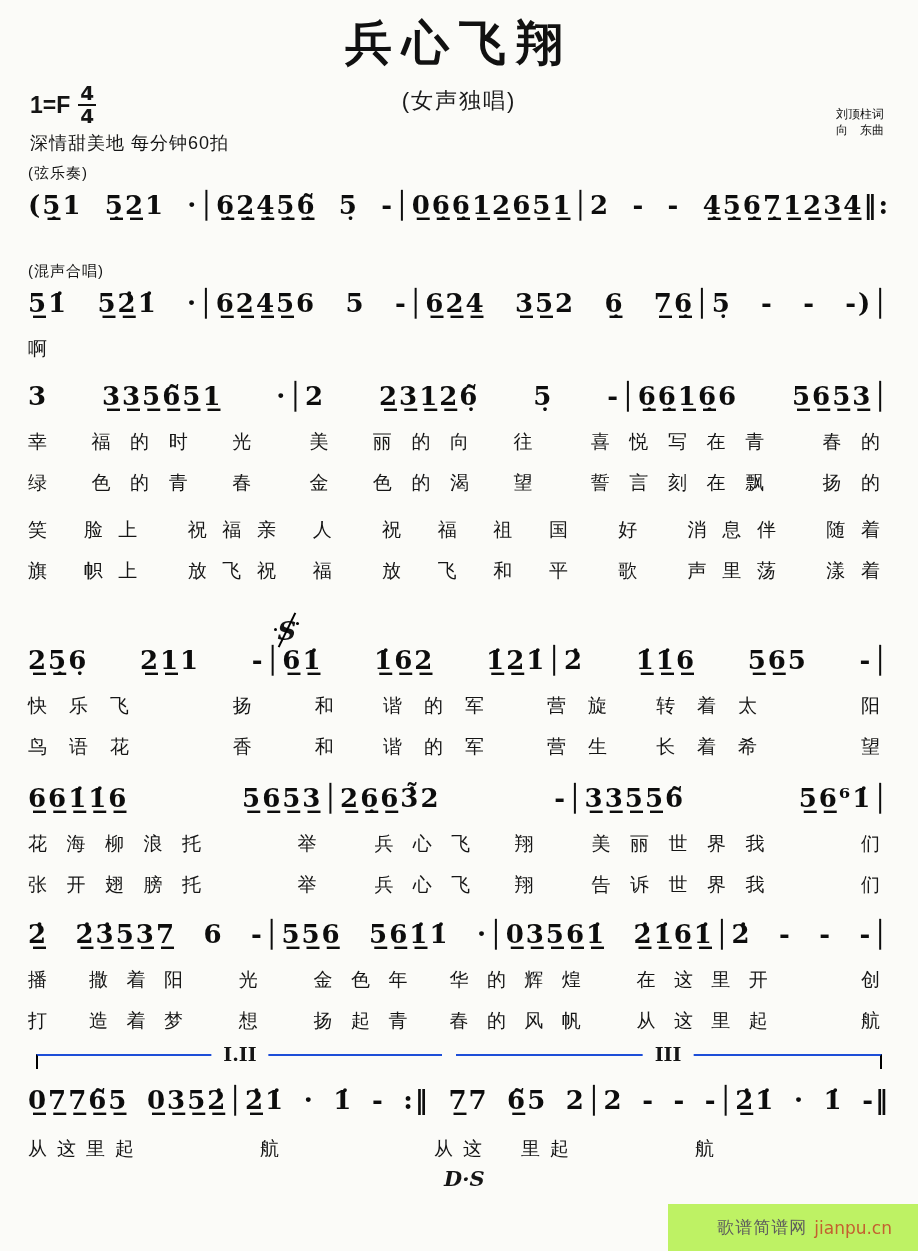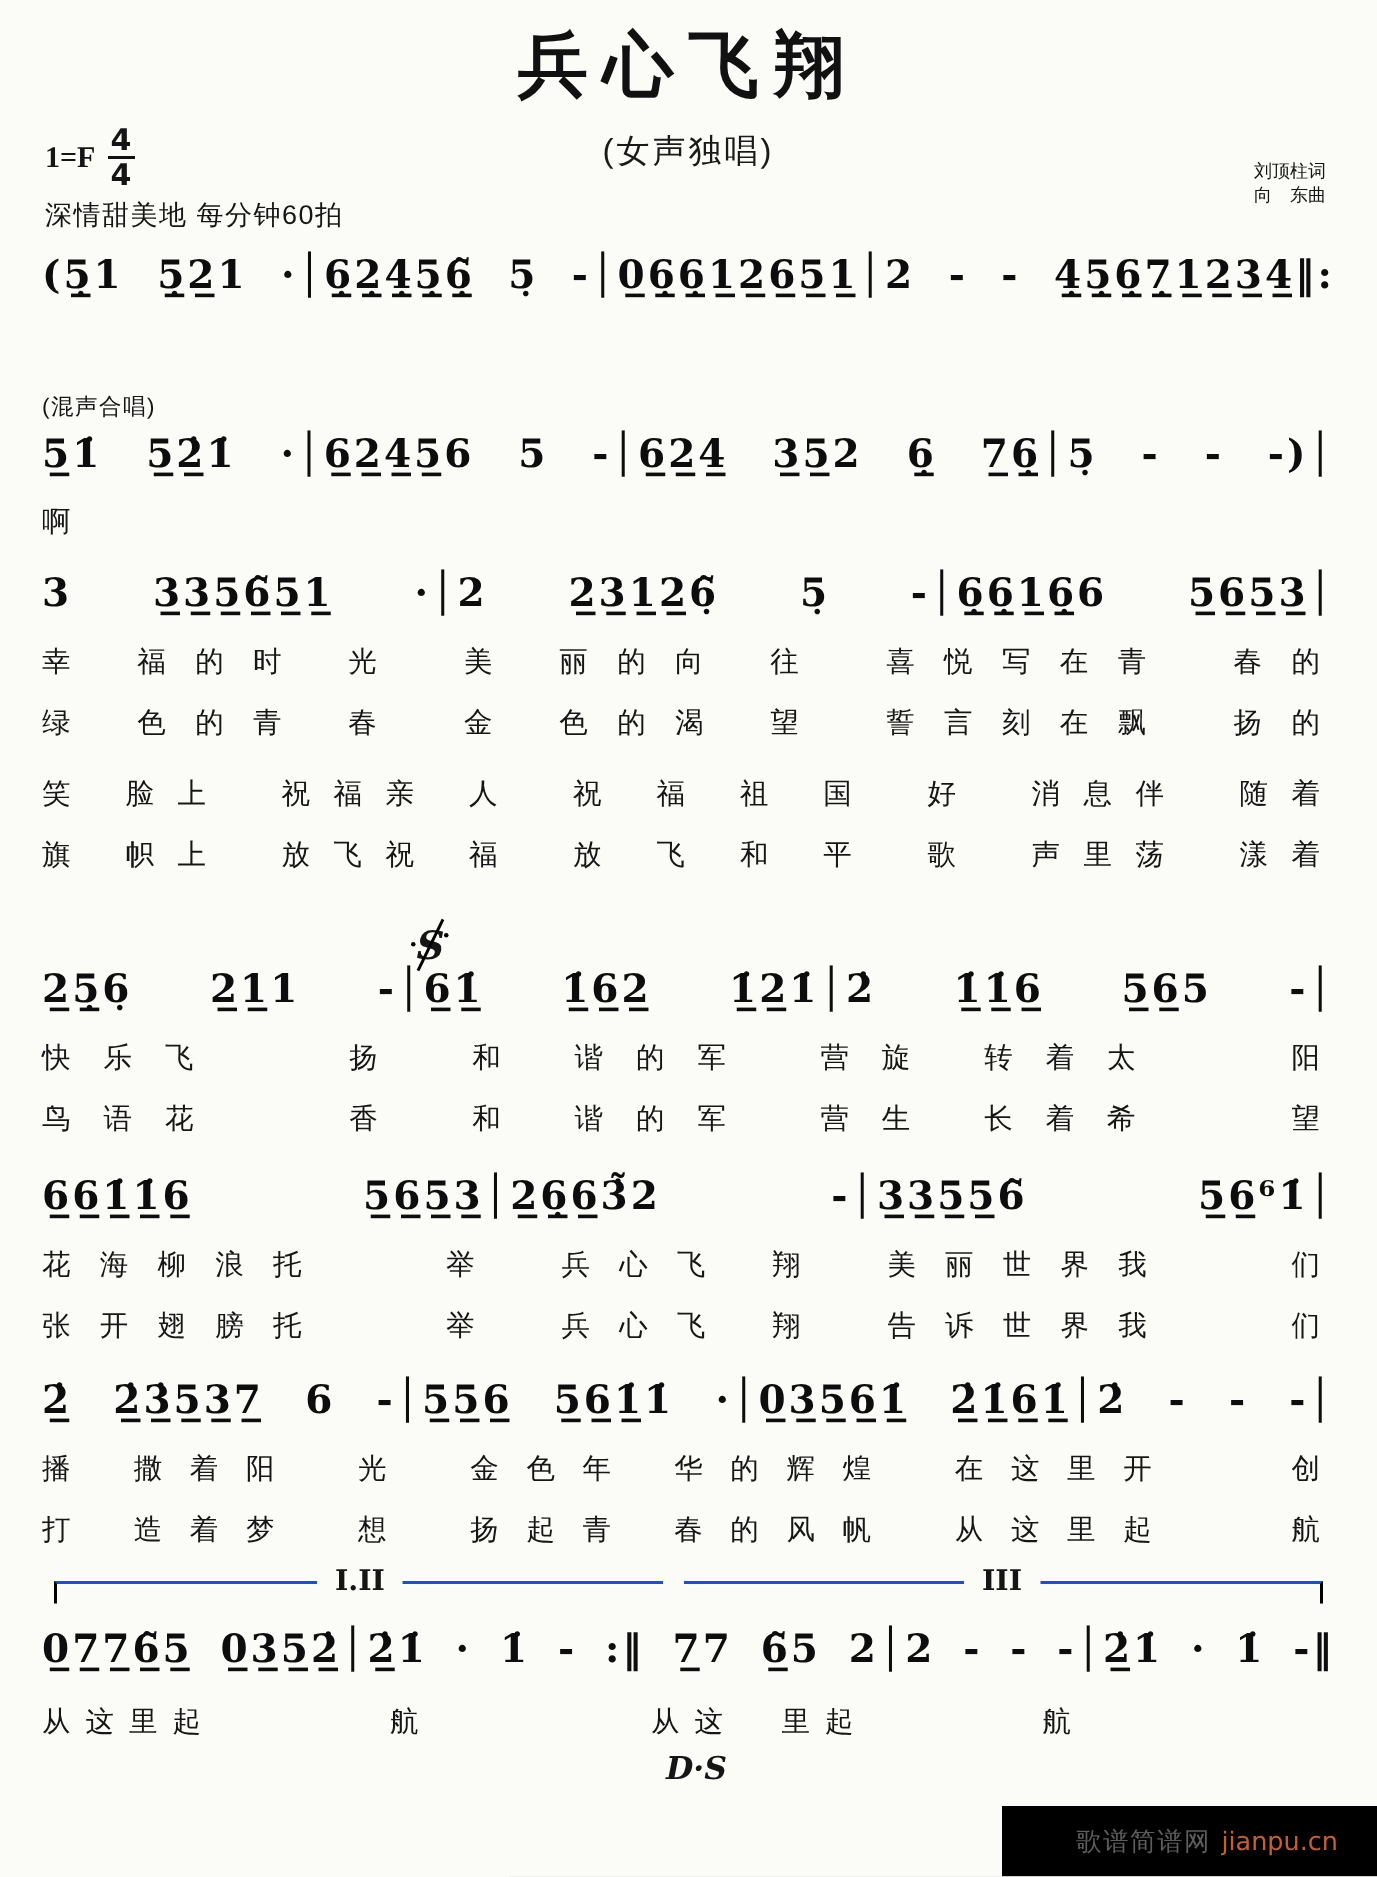--- a/index.html
+++ b/index.html
@@ -15,21 +15,21 @@
   .title{
     position:absolute;top:12px;left:0;width:100%;
     text-align:center;font-size:47px;font-weight:900;
     letter-spacing:10px;margin:0;color:#111;
   }
   .subtitle{
     position:absolute;top:86px;left:0;width:100%;
     text-align:center;font-size:22px;letter-spacing:2px;color:#1a1a1a;
   }
   .keybox{position:absolute;left:30px;top:84px;display:flex;align-items:center;gap:8px;}
-  .key{font-size:20px;font-weight:bold;font-family:Liberation Serif, serif;}
+  .key{font-size:23px;font-weight:bold;font-family:Liberation Sans, sans-serif;}
   .meter{display:inline-flex;flex-direction:column;align-items:center;font-weight:bold;
          font-size:20px;line-height:0.95;font-family:"DejaVu Sans",sans-serif;}
   .meter .num{border-bottom:2px solid #111;padding:0 2px 1px 2px;}
   .meter .den{padding-top:1px;}
   .tempo{position:absolute;left:30px;top:131px;font-size:18px;letter-spacing:1px;}
   .credits{position:absolute;right:34px;top:106px;text-align:right;font-size:12px;line-height:1.35;}
   .sys{position:absolute;left:28px;width:862px;}
   .s1{top:164px;} .s2{top:262px;} .s3{top:376px;} .s4{top:504px;}
   .s5{top:640px;} .s6{top:778px;} .s7{top:914px;} .s8{top:1054px;}
   .slabel{font-size:15px;margin-bottom:2px;letter-spacing:1px;}
@@ -61,21 +61,21 @@
   .volta2{left:428px;width:424px;border-right:2px solid #000;}
   .vlabel{position:absolute;left:50%;top:0;transform:translate(-50%,-58%);
           background:#fbfbf8;padding:0 12px;font-family:"DejaVu Serif",serif;
           font-weight:bold;font-size:19px;}
   .s8 .notes{margin-top:26px;}
   .ds{position:absolute;left:416px;top:112px;font-family:"DejaVu Serif",serif;
       font-style:italic;font-size:21px;font-weight:bold;}
   .s8 .lyr{margin-top:14px;}
   
   .wm{position:absolute;right:0;top:1204px;width:250px;height:47px;
-      background:#000000;display:flex;align-items:center;justify-content:flex-end;
+      background:#bef264;display:flex;align-items:center;justify-content:flex-end;
       padding-right:26px;box-sizing:border-box;gap:7px;font-size:17px;}
   .wm-site{color:#5d5d5d;letter-spacing:1px;}
   .wm-url{color:#c4602f;font-family:"DejaVu Sans",sans-serif;}
 </style>
 </head>
 <body>
 
 <div class="page">
 
   <h1 class="title">兵心飞翔</h1>
@@ -90,20 +90,21 @@
   </div>
 
   <div class="tempo">深情甜美地 每分钟60拍</div>
 
   <div class="credits">
     <div>刘顶柱词</div>
     <div>向　东曲</div>
   </div>
 
   <div class="sys s1">
+    <div class="slabel">(弦乐奏)</div>
     <div class="notes">(5̲̣1 5̲̣2̲1 ·│6̲̣2̲̣4̲̣5̲̣6̲̣̃ 5̣ -│0̲6̲̣6̲̣1̲2̲6̲5̲1̲│2 - - 4̲̣5̲̣6̲̣7̲̣1̲2̲3̲4̲‖:</div>
   </div>
 
   <div class="sys s2">
     <div class="slabel">(混声合唱)</div>
     <div class="notes">5̲1̇ 5̲2̲̇1̇ ·│6̲2̲4̲5̲6 5 -│6̲2̲4̲ 3̲5̲2 6̲̣ 7̲6̲̣│5̣ - - -)│</div>
     <div class="lyr free">啊</div>
   </div>
 
   <div class="sys s3">

